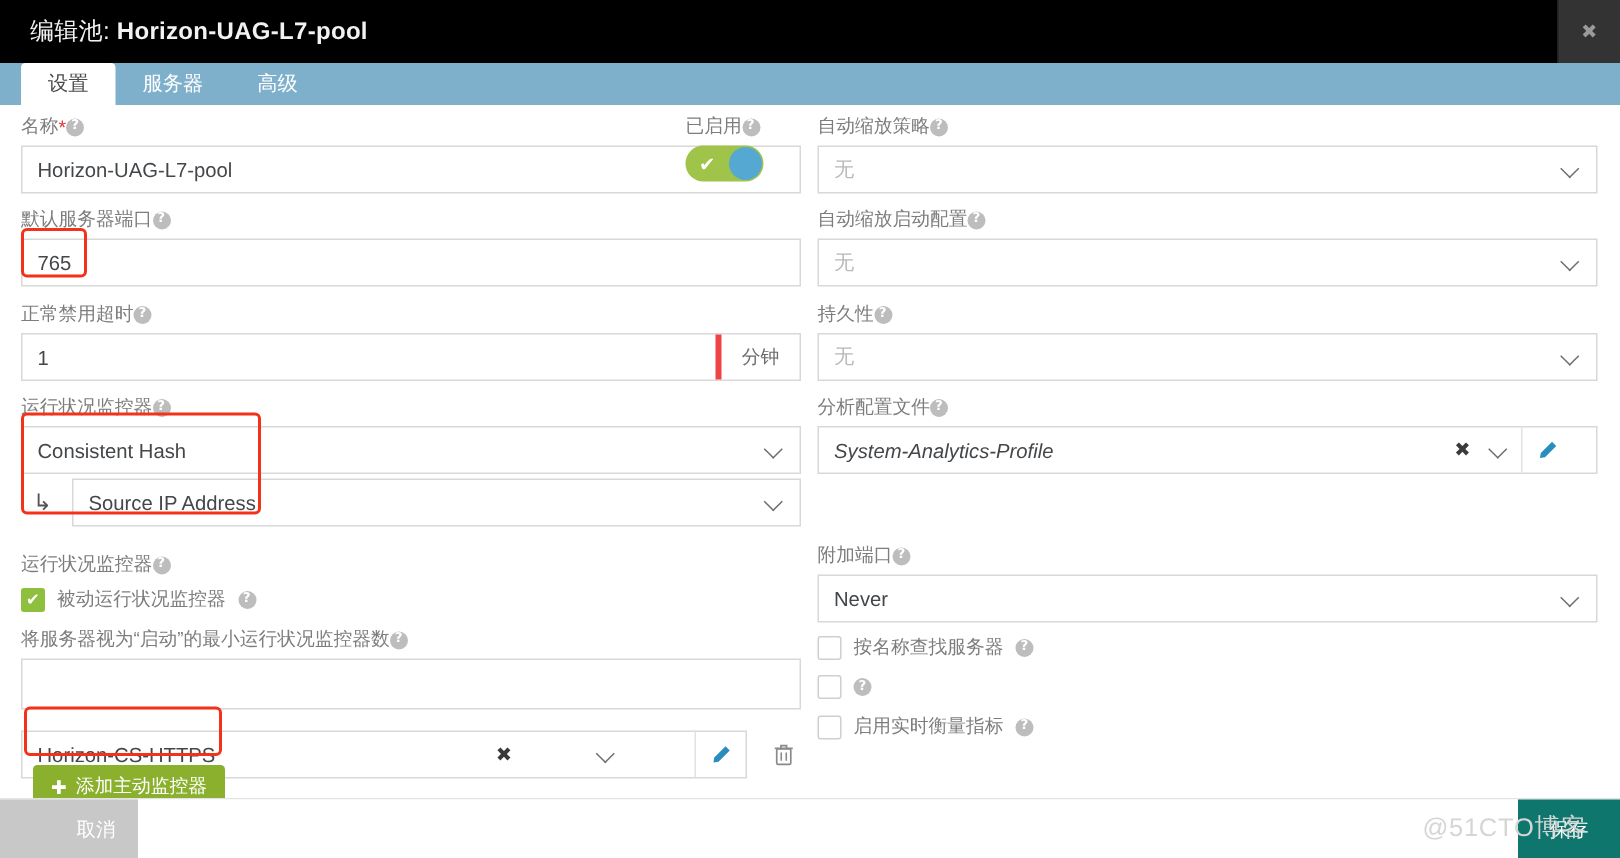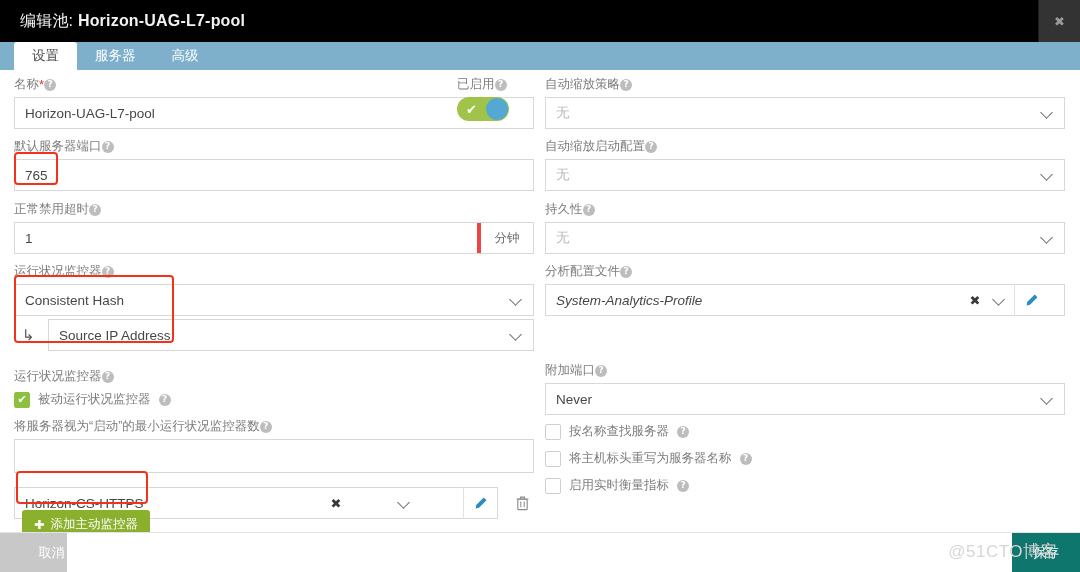--- a/index.html
+++ b/index.html
@@ -240,21 +240,21 @@
 
   
   .footer {
     position: absolute; left: 0; bottom: 0;
     width: 1080px; height: 40px;
     background: #ffffff;
     border-top: 1px solid #e3e3e3;
     display: flex; align-items: stretch;
   }
   .btn-cancel {
-    width: 67px;
+    width: 92px;
     background: #c8c8c8;
     color: #ffffff;
     display: flex; align-items: center; justify-content: center;
     font-size: 13px;
     cursor: pointer;
     padding-left: 36px;
   }
   .footer-mid { flex: 1; background: #ffffff; }
   .btn-save {
     width: 68px;
@@ -469,21 +469,20 @@
       </div>
 
       <div class="field" style="top:353px;">
         <div class="cbrow">
           <span class="cbox"></span>
           <span>按名称查找服务器</span>
           <span class="help">?</span>
         </div>
         <div class="cbrow">
           <span class="cbox"></span>
-          <span>将主机标头重写为服务器名称</span>
           <span class="help">?</span>
         </div>
         <div class="cbrow">
           <span class="cbox"></span>
           <span>启用实时衡量指标</span>
           <span class="help">?</span>
         </div>
       </div>
     </div>
   </div>

